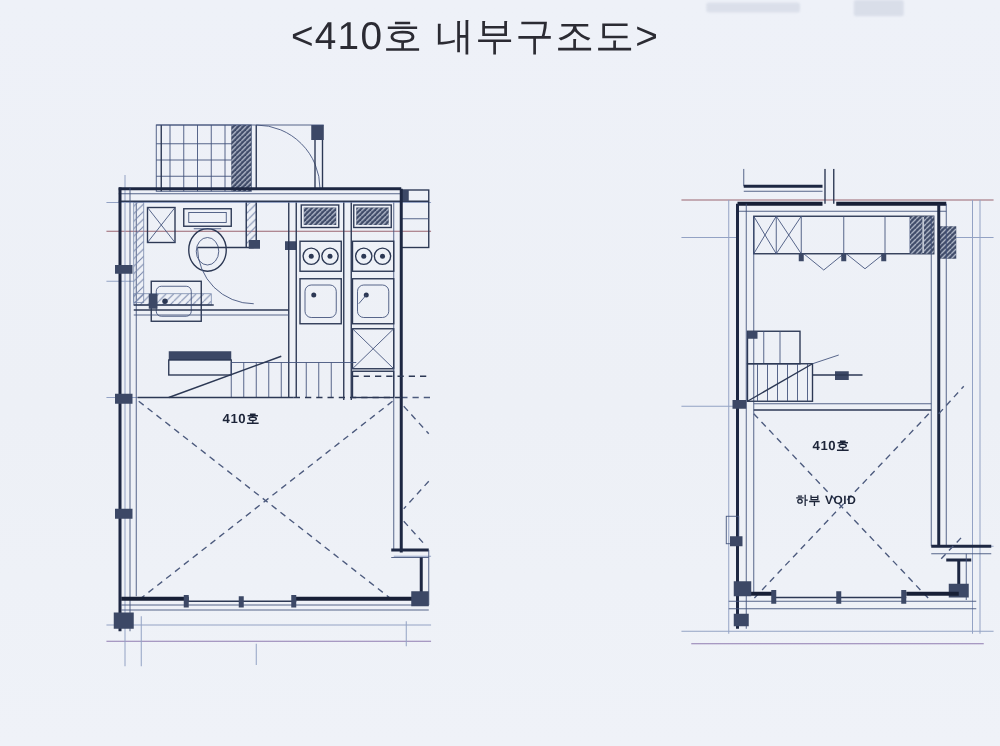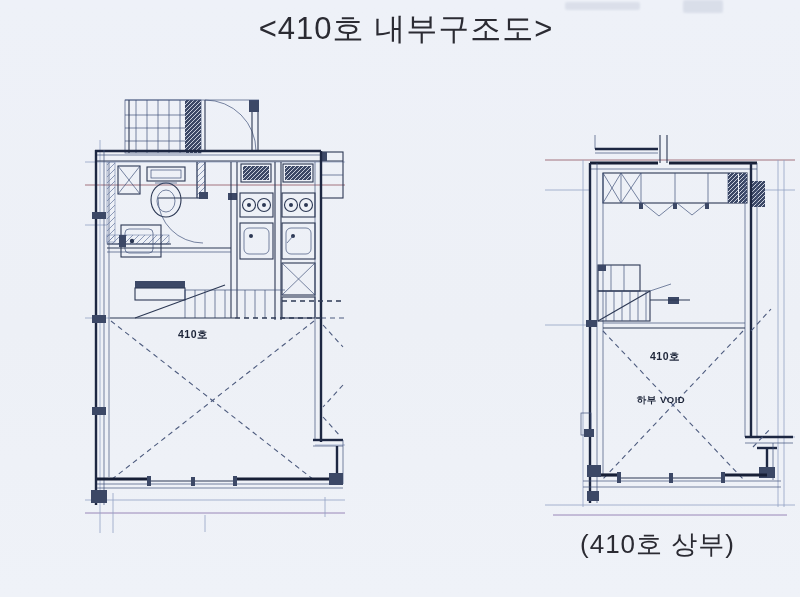--- a/index.html
+++ b/index.html
@@ -5,21 +5,20 @@
   html,body{margin:0;padding:0;background:#e7eaf2;}
   .page{
     position:relative;width:800px;height:597px;overflow:hidden;
     background:linear-gradient(180deg,#eef1f8 0%,#edf0f6 55%,#eff2f8 100%);
     font-family:"Liberation Sans",sans-serif;
   }
   .title{
     position:absolute;top:8px;left:0;width:760px;margin:0;
     text-align:center;font-size:31px;font-weight:500;color:#2b2b33;
     letter-spacing:1px;
-    padding-left:26px;
   }
   .caption{
     position:absolute;top:527px;font-size:26px;font-weight:500;color:#2b2b33;
     text-align:center;letter-spacing:1px;
   }
   .caption-lower{left:85px;width:286px;}
   .caption-upper{left:545px;width:225px;}
   .plan{position:absolute;margin:0;}
   .plan-lower{left:85px;top:85px;}
   .plan-upper{left:545px;top:135px;}
@@ -363,15 +362,14 @@
         <line class="s1t" x1="38" y1="352" x2="236" y2="352"></line>
         <line class="s1" x1="74" y1="343" x2="180" y2="343"></line>
         <rect class="dk" x="72" y="337" width="4" height="11"></rect>
         <rect class="dk" x="124" y="338" width="4" height="10"></rect>
         <rect class="dk" x="176" y="337" width="4" height="11"></rect>
         <rect class="dk" x="42" y="330" width="14" height="12"></rect>
       </g>
     </svg>
   </figure>
 
-  <div class="caption caption-upper">(410호 상부)</div>
 
 </div>
 
 </body></html>

